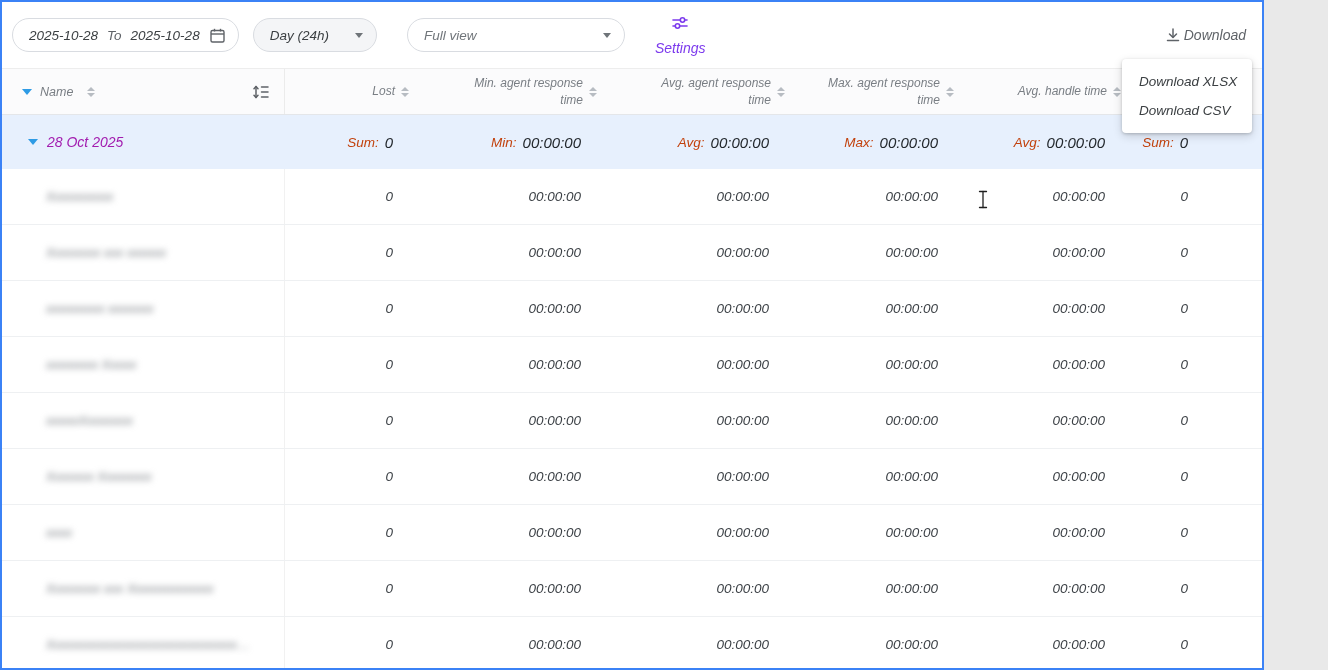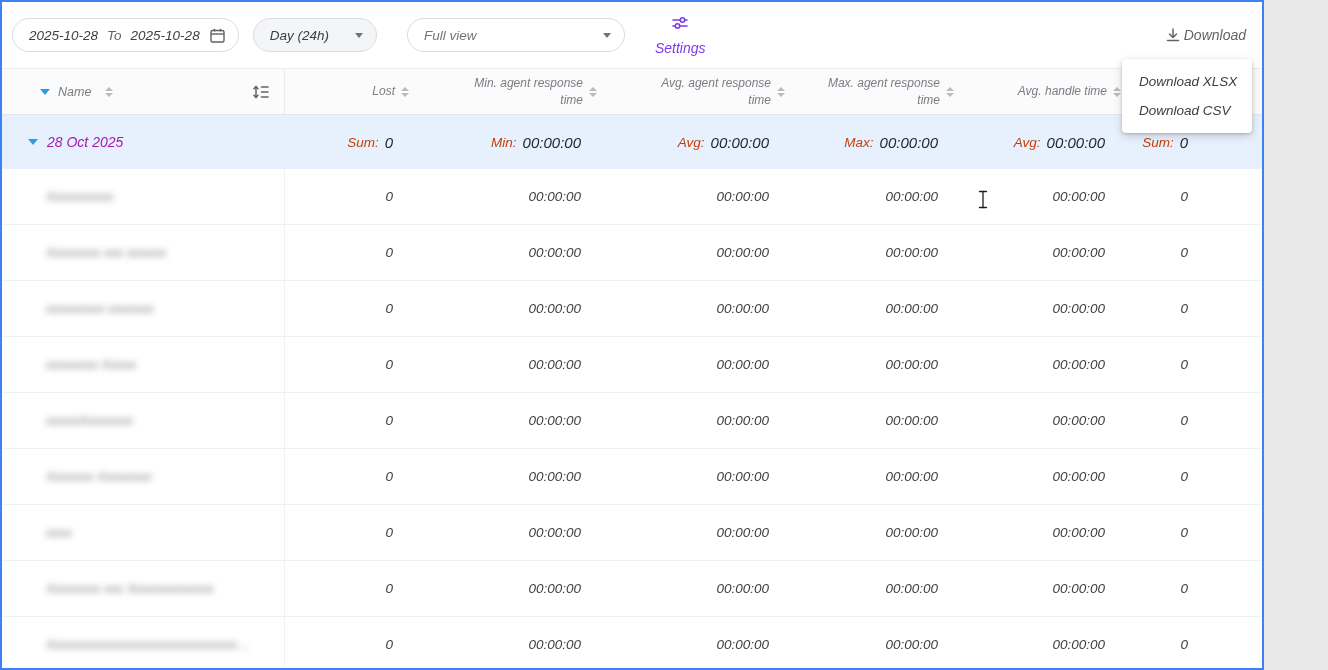--- a/index.html
+++ b/index.html
@@ -21,21 +21,21 @@
                   margin-left:16px; cursor:pointer;flex-direction:column; }
   .spacer { flex:1; }
   .download-btn { display:flex; align-items:center; gap:3px; color:#5f6368; font-size:14px;
                   margin-right:6px; cursor:pointer; }
 
   
   .grid { display:grid; grid-template-columns:283px 142px 188px 188px 169px 167px 1fr; }
   .thead { height:47px; background:#fbfbfc; border-top:1px solid #ededed;
            border-bottom:1px solid #e4e6e9; font-size:12px; color:#797e84; }
   .th { display:flex; align-items:center; cursor:pointer; }
-  .th.name { padding-left:38px; gap:8px; border-right:1px solid #ebebeb; font-size:12.5px; }
+  .th.name { padding-left:20px; gap:8px; border-right:1px solid #ebebeb; font-size:12.5px; }
   .th.num { justify-content:flex-end; padding-right:18px; }
   .th.num .lbl { text-align:right; max-width:118px; line-height:1.35; }
   .th.c7 { padding-right:58px; }
   .sort { display:inline-flex; flex-direction:column; gap:2px; margin-left:6px; }
   .sort i { display:block; width:0; height:0; border-left:4px solid transparent; border-right:4px solid transparent; }
   .sort .up { border-bottom:4px solid #b7bcc2; }
   .sort .down { border-top:4px solid #b7bcc2; }
   .name-flex { flex:1; }
 
   .caret { width:0; height:0; border-left:5px solid transparent; border-right:5px solid transparent;

